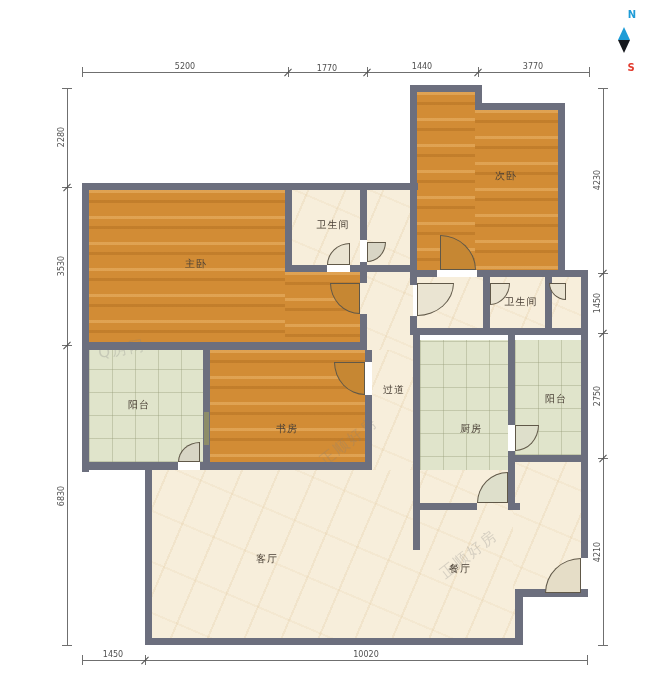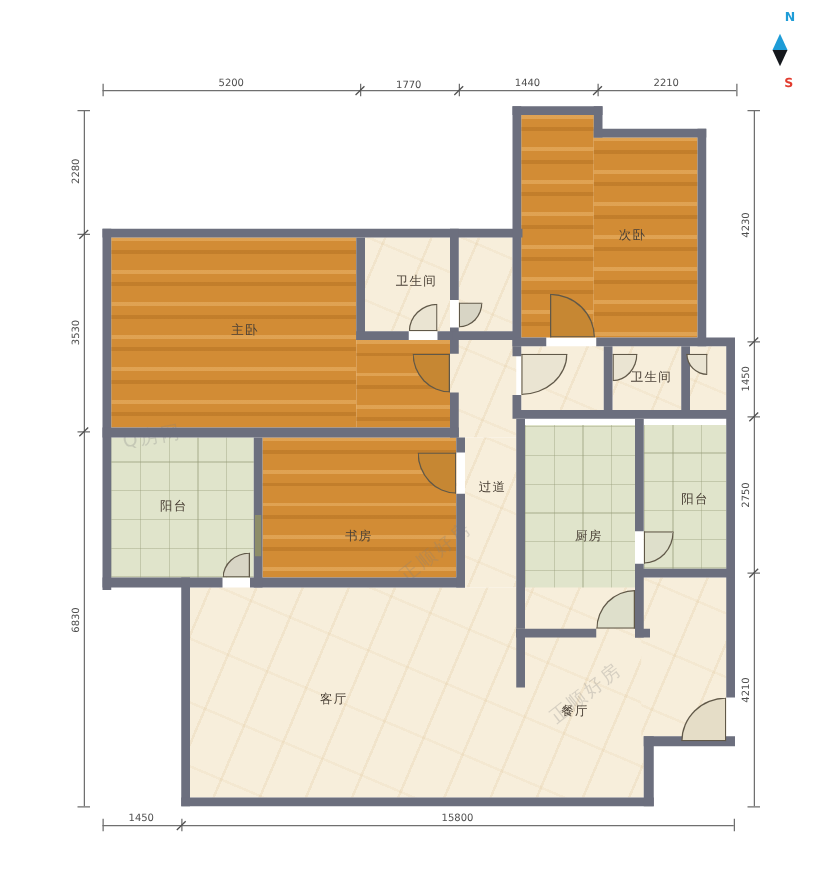--- a/index.html
+++ b/index.html
@@ -121,21 +121,21 @@
   <div class="door d-tl fill-light" style="left:490px;top:283px;width:20px;height:22px"></div>
   <div class="door d-tr fill-light" style="left:549px;top:283px;width:17px;height:17px"></div>
   <div class="door d-tr fill-wood" style="left:334px;top:362px;width:31px;height:33px"></div>
   <div class="door d-br fill-grey" style="left:178px;top:442px;width:22px;height:20px"></div>
   <div class="door d-tl fill-tile" style="left:515px;top:425px;width:24px;height:26px"></div>
   <div class="door d-br fill-tile" style="left:477px;top:472px;width:31px;height:31px"></div>
   <div class="door d-br fill-beige" style="left:545px;top:558px;width:36px;height:35px"></div>
 
   <div class="rlabel" style="left:196px;top:264px">主卧</div>
   <div class="rlabel" style="left:333px;top:225px">卫生间</div>
-  <div class="rlabel" style="left:506px;top:188px">次卧</div>
+  <div class="rlabel" style="left:506px;top:176px">次卧</div>
   <div class="rlabel" style="left:521px;top:302px">卫生间</div>
   <div class="rlabel" style="left:394px;top:390px">过道</div>
   <div class="rlabel" style="left:139px;top:405px">阳台</div>
   <div class="rlabel" style="left:287px;top:429px">书房</div>
   <div class="rlabel" style="left:471px;top:429px">厨房</div>
   <div class="rlabel" style="left:556px;top:399px">阳台</div>
   <div class="rlabel" style="left:267px;top:559px">客厅</div>
   <div class="rlabel" style="left:460px;top:569px">餐厅</div>
 
   <div class="dim" style="left:82px;top:72px;width:507px;height:1px"></div>
@@ -143,21 +143,21 @@
   <div class="dim" style="left:288px;top:67px;width:1px;height:10px"></div>
   <div class="dim" style="left:367px;top:67px;width:1px;height:10px"></div>
   <div class="dim" style="left:478px;top:67px;width:1px;height:10px"></div>
   <div class="dim" style="left:589px;top:67px;width:1px;height:10px"></div>
   <div class="slash" style="left:283px;top:72px"></div>
   <div class="slash" style="left:362px;top:72px"></div>
   <div class="slash" style="left:473px;top:72px"></div>
   <div class="dtext" style="left:185px;top:66px">5200</div>
   <div class="dtext" style="left:327px;top:68px">1770</div>
   <div class="dtext" style="left:422px;top:66px">1440</div>
-  <div class="dtext" style="left:533px;top:66px">2210</div>
+  <div class="dtext" style="left:533px;top:66px">3770</div>
 
   <div class="dim" style="left:67px;top:88px;width:1px;height:557px"></div>
   <div class="dim" style="left:62px;top:88px;width:10px;height:1px"></div>
   <div class="dim" style="left:62px;top:187px;width:10px;height:1px"></div>
   <div class="dim" style="left:62px;top:345px;width:10px;height:1px"></div>
   <div class="dim" style="left:62px;top:645px;width:10px;height:1px"></div>
   <div class="slash" style="left:62px;top:187px"></div>
   <div class="slash" style="left:62px;top:345px"></div>
   <div class="dtext v" style="left:61px;top:137px">2280</div>
   <div class="dtext v" style="left:61px;top:266px">3530</div>
@@ -176,20 +176,20 @@
   <div class="dtext v" style="left:597px;top:303px">1450</div>
   <div class="dtext v" style="left:597px;top:396px">2750</div>
   <div class="dtext v" style="left:597px;top:552px">4210</div>
 
   <div class="dim" style="left:82px;top:660px;width:505px;height:1px"></div>
   <div class="dim" style="left:82px;top:655px;width:1px;height:10px"></div>
   <div class="dim" style="left:145px;top:655px;width:1px;height:10px"></div>
   <div class="dim" style="left:587px;top:655px;width:1px;height:10px"></div>
   <div class="slash" style="left:140px;top:660px"></div>
   <div class="dtext" style="left:113px;top:654px">1450</div>
-  <div class="dtext" style="left:366px;top:654px">15800</div>
+  <div class="dtext" style="left:366px;top:654px">10020</div>
 
   <div class="cletter" style="left:632px;top:14px;color:#1e9cd7">N</div>
   <div class="tri" style="left:618px;top:27px;border-left:6px solid transparent;border-right:6px solid transparent;border-bottom:13px solid #1e9cd7"></div>
   <div class="tri" style="left:618px;top:40px;border-left:6px solid transparent;border-right:6px solid transparent;border-top:13px solid #15181d"></div>
   <div class="cletter" style="left:631px;top:67px;color:#e23b2e">S</div>
 
 </div>
 
 </body></html>

